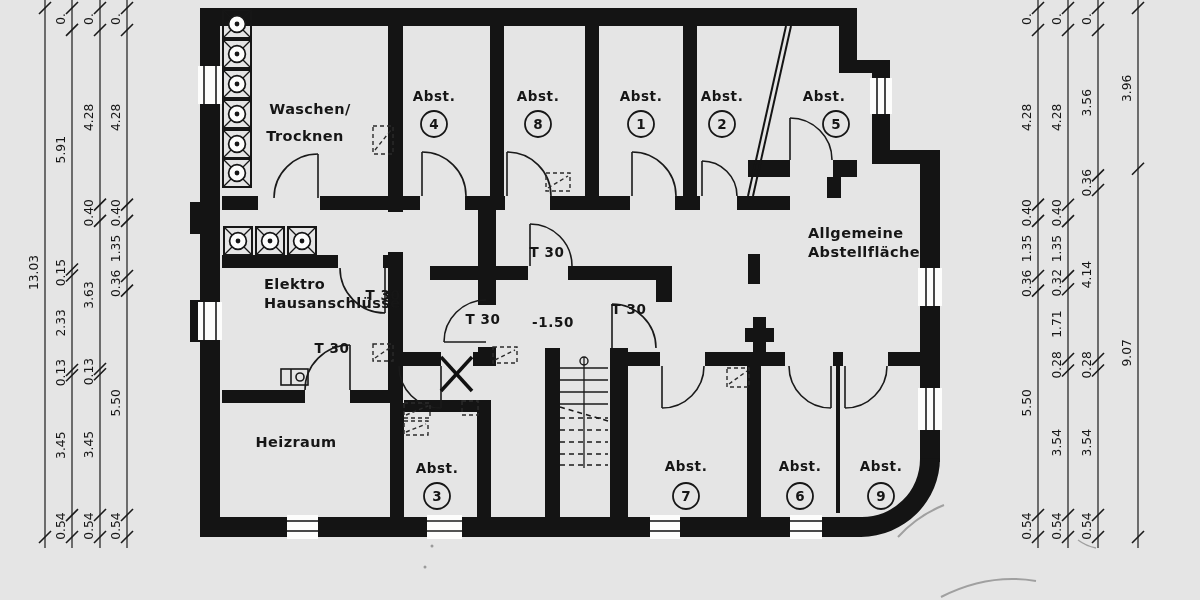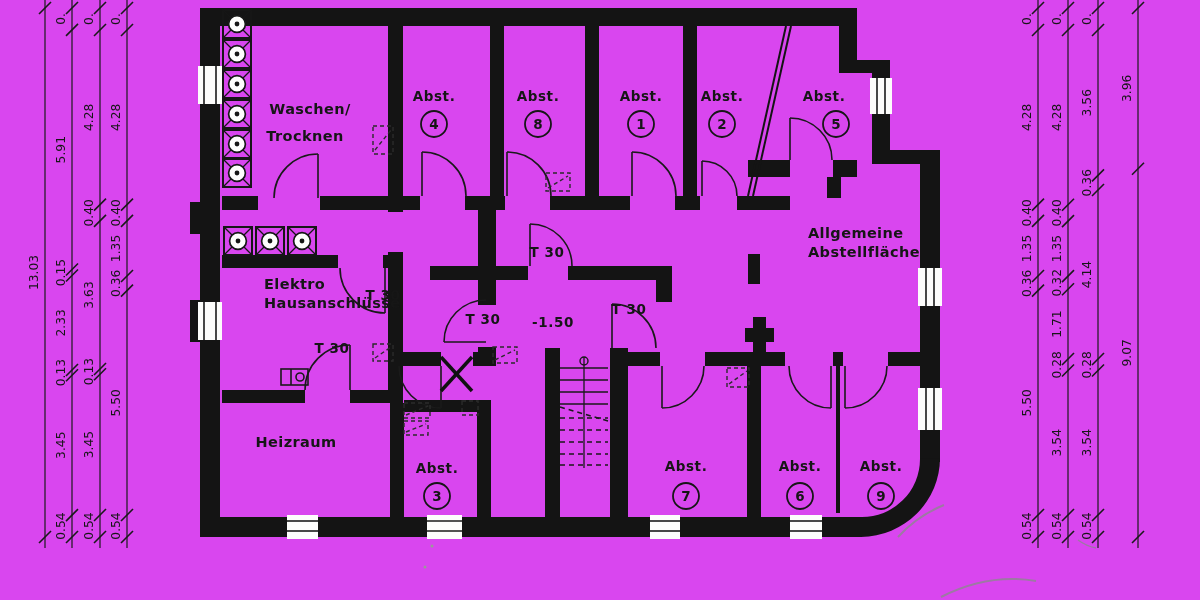--- a/index.html
+++ b/index.html
@@ -1,16 +1,16 @@
 <!DOCTYPE html>
 <html><head>
 <meta charset="utf-8">
 <style>
   html,body{margin:0;padding:0;background:#ffffff;}
-  .page{width:1200px;height:600px;position:relative;background:#d946ef;overflow:hidden;
+  .page{width:1200px;height:600px;position:relative;background:#e5e5e5;overflow:hidden;
         font-family:"DejaVu Sans", sans-serif;}
   svg text{fill:#161616;}
   .room-label{font-size:14.5px;font-weight:600;letter-spacing:.4px;}
   .small-label{font-size:13.5px;font-weight:600;letter-spacing:.6px;}
   .dim-label{font-size:12.3px;font-weight:500;}
   .circ-num{font-size:13.5px;font-weight:600;}
 </style>
 </head>
 <body>
 

